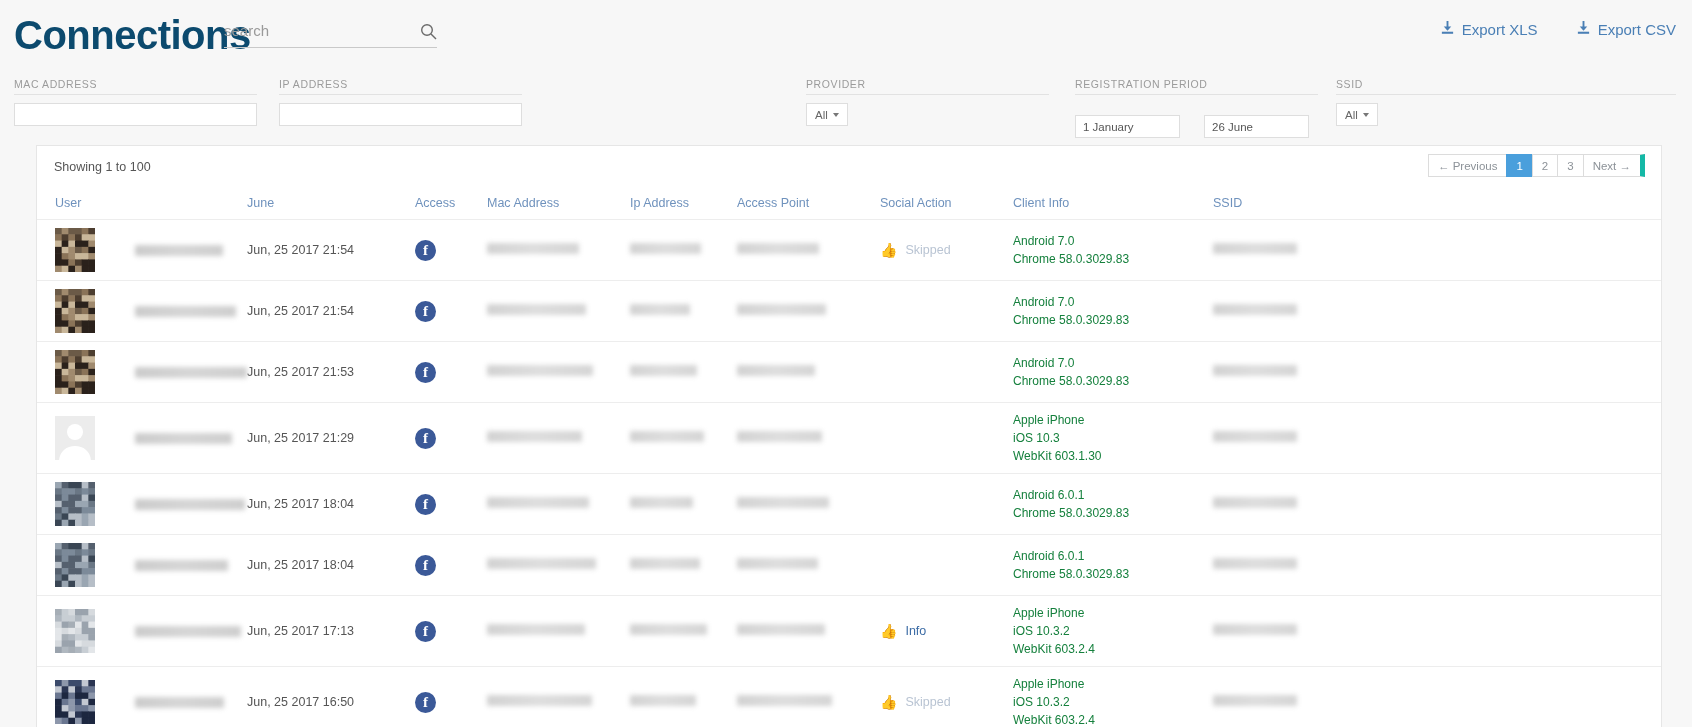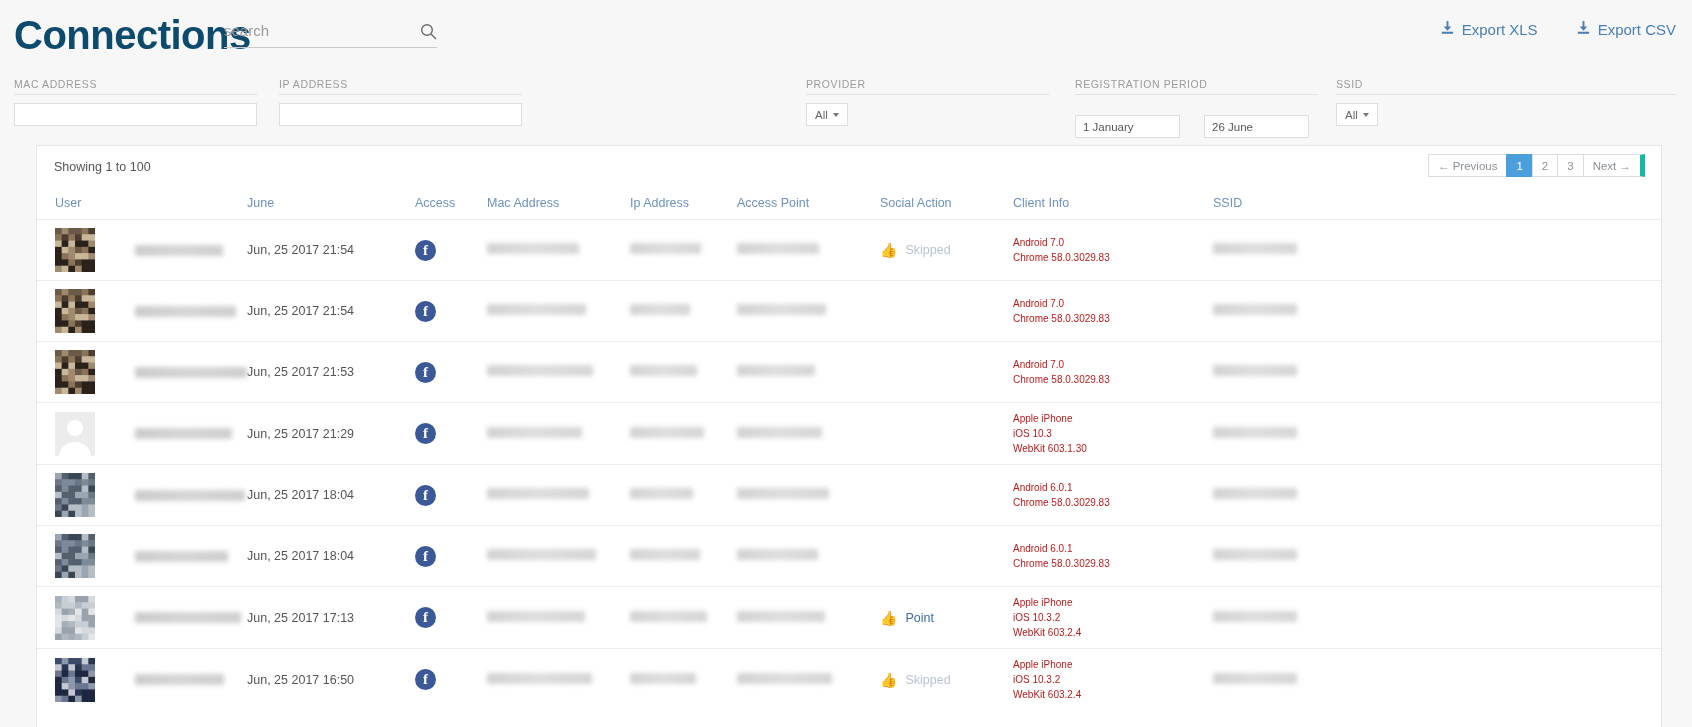--- a/index.html
+++ b/index.html
@@ -125,21 +125,21 @@
     color:#fff; display:flex; align-items:center; justify-content:center;
     font-family:"Liberation Serif", serif; font-weight:bold; font-size:15px;
     line-height:1;
   }
   .social { display:flex; align-items:center; gap:8px; font-size:12.5px; }
   .social.skipped { color:#b9c4d3; }
   .social.like    { color:#3b6ba5; }
   .thumb { font-size:14px; line-height:1; }
   .social.skipped .thumb { color:#c3cedc; }
   .social.like .thumb    { color:#3b6ba5; }
-  .client { line-height:1.5; font-size:10px; color:#b91c1c; }
+  .client { line-height:1.5; font-size:12px; color:#15803d; }
 </style>
 </head>
 <body>
 
 <div class="header">
   <div class="page-title">Connections</div>
 
   <div class="search-wrap">
     <input class="search-input" type="text" placeholder="search" style="">
     <span class="search-icon">
@@ -653,21 +653,21 @@
           <td class="c-when">Jun, 25 2017 17:13</td>
           <td class="c-through">
             <div class="fb">f</div>
           </td>
           <td class="c-mac"><span class="redact mono" style="width: 98px;"></span></td>
           <td class="c-ip"><span class="redact mono" style="width: 77px;"></span></td>
           <td class="c-ap"><span class="redact mono" style="width: 88px;"></span></td>
           <td class="c-social">
             <div class="social like">
               <span class="thumb">👍</span>
-              <span>Point</span>
+              <span>Info</span>
             </div>
           </td>
           <td class="c-client">
             <div class="client">
               <div>Apple iPhone</div>
               <div>iOS 10.3.2</div>
               <div>WebKit 603.2.4</div>
             </div>
           </td>
           <td class="c-ssid"><span class="redact mono" style="width: 84px;"></span></td>

